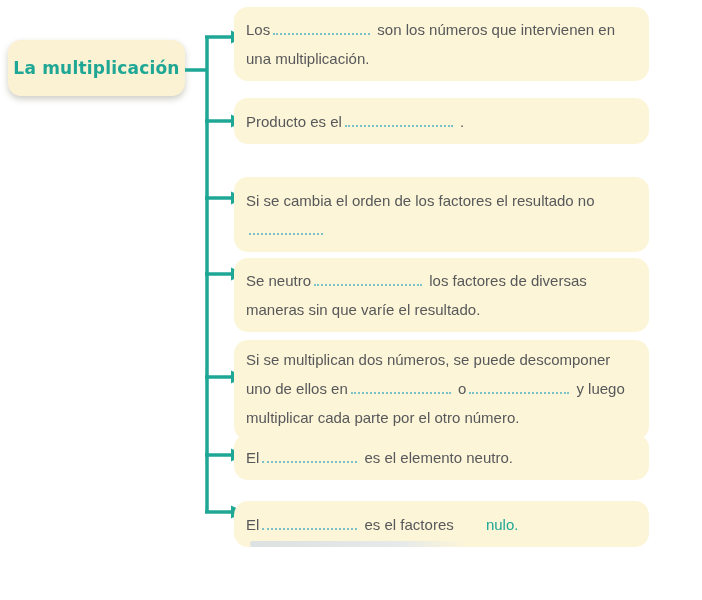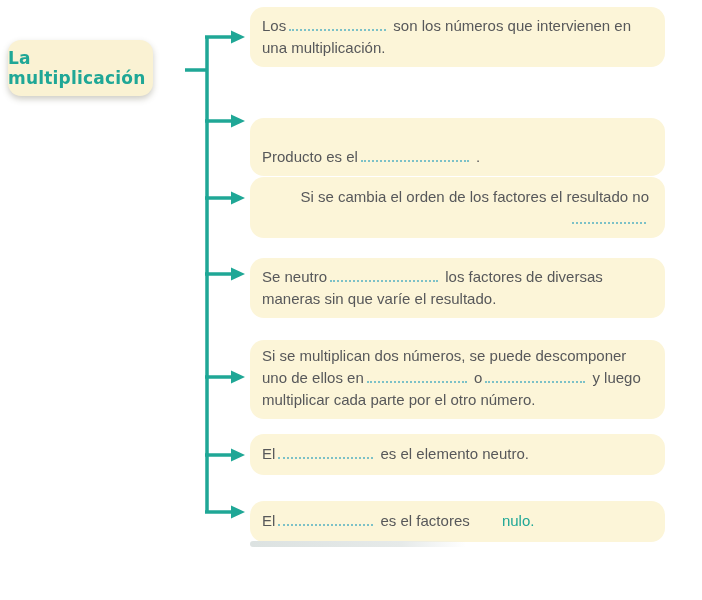--- a/index.html
+++ b/index.html
@@ -6,21 +6,21 @@
   .canvas{
     position:relative;
     width:702px;height:600px;
     background:#ffffff;
     overflow:hidden;
     font-family:"Liberation Sans", sans-serif;
   }
   .title-box{
     position:absolute;
     left:8px;top:40px;
-    width:145px;height:56px;
+    width:177px;height:56px;
     background:var(--title-bg);
     border-radius:13px;
     box-shadow:0 3px 6px rgba(90,85,60,.30);
     display:flex;align-items:center;justify-content:center;
   }
   .title-box span{
     font-family:"DejaVu Sans", sans-serif;
     font-weight:bold;
     font-size:17px;
     letter-spacing:.2px;
@@ -35,28 +35,28 @@
     stroke:var(--accent);
     stroke-width:3.5;
     fill:none;
   }
   .connector .head{
     fill:var(--accent);
     stroke:none;
   }
   .box{
     position:absolute;
-    left:250px;
+    left:234px;
     width:415px;
     box-sizing:border-box;
     background:var(--box-bg);
     border-radius:14px;
     padding:8px 16px 8px 12px;
     font-size:15px;
-    line-height:22px;
+    line-height:29px;
     color:var(--text);
   }
   .blank{
     display:inline-block;
     height:11px;
     margin:0 3px;
     border-bottom:2px dotted var(--dots);
   }
   .hl{color:var(--accent);margin-left:28px;}
   .cutoff{
@@ -105,22 +105,22 @@
       <polygon class="head" points="231,448.5 245,455 231,461.5"></polygon>
     </g>
     <g>
       <line class="stroke" x1="205" y1="512" x2="231" y2="512"></line>
       <polygon class="head" points="231,505.5 245,512 231,518.5"></polygon>
     </g>
   </svg>
 
   <div id="boxes">
       <div class="box" style="top: 7px; min-height: 60px; padding-top: 8px;"><span>Los</span><span class="blank" style="width: 97px;"></span><span> son los números que intervienen en una multiplicación.</span></div>
-      <div class="box" style="top: 98px; min-height: 42px; padding-top: 28px; margin-top: 20px;"><span>Producto es el</span><span class="blank" style="width: 108px;"></span><span> .</span></div>
-      <div class="box" style="top: 177px; min-height: 57px; padding-top: 9px; text-align: right;"><span>Si se cambia el orden de los factores el resultado no</span><span class="blank" style="width: 74px;"></span></div>
+      <div class="box" style="top: 98px; min-height: 42px; padding-top: 9px;"><span>Producto es el</span><span class="blank" style="width: 108px;"></span><span> .</span></div>
+      <div class="box" style="top: 177px; min-height: 57px; padding-top: 9px;"><span>Si se cambia el orden de los factores el resultado no</span><span class="blank" style="width: 74px;"></span></div>
       <div class="box" style="top: 258px; min-height: 57px; padding-top: 8px;"><span>Se neutro</span><span class="blank" style="width: 108px;"></span><span> los factores de diversas maneras sin que varíe el resultado.</span></div>
       <div class="box" style="top: 340px; min-height: 75px; padding-top: 5px;"><span>Si se multiplican dos números, se puede descomponer uno de ellos en</span><span class="blank" style="width: 100px;"></span><span> o</span><span class="blank" style="width: 100px;"></span><span> y luego multiplicar cada parte por el otro número.</span></div>
       <div class="box" style="top: 434px; min-height: 41px; padding-top: 9px;"><span>El</span><span class="blank" style="width: 95px;"></span><span> es el elemento neutro.</span></div>
       <div class="box" style="top: 501px; min-height: 41px; padding-top: 9px;"><span>El</span><span class="blank" style="width: 95px;"></span><span> es el factores</span><span class="hl"> nulo.</span></div>
     </div>
 
   <div class="cutoff"></div>
 
 </div>
 

